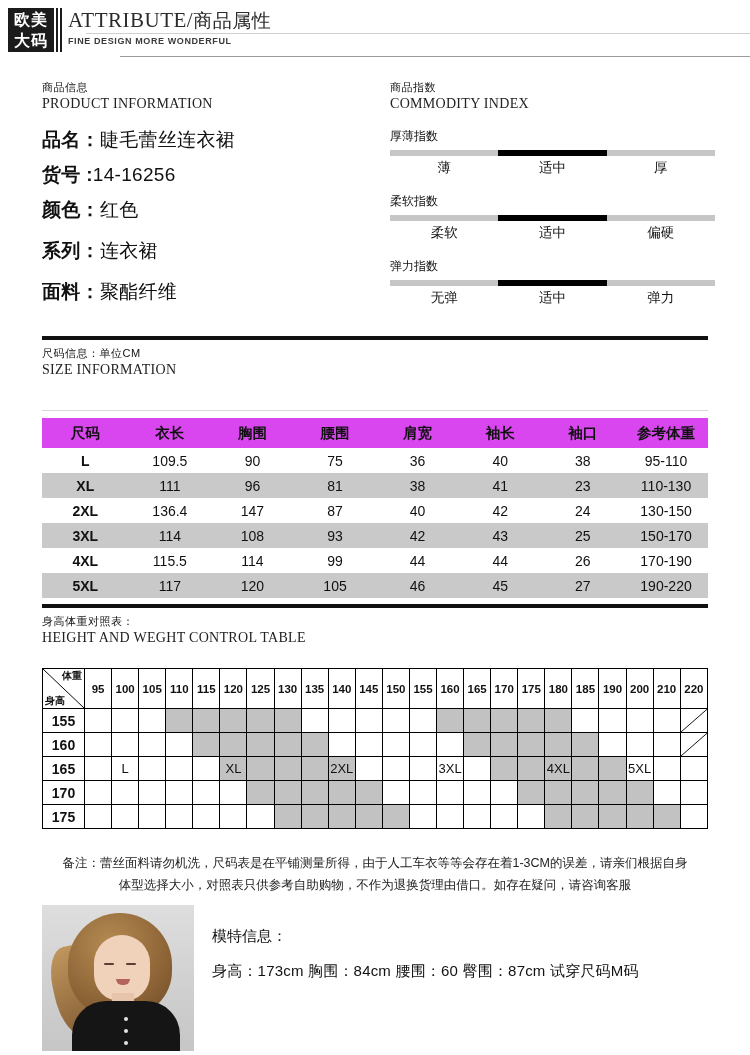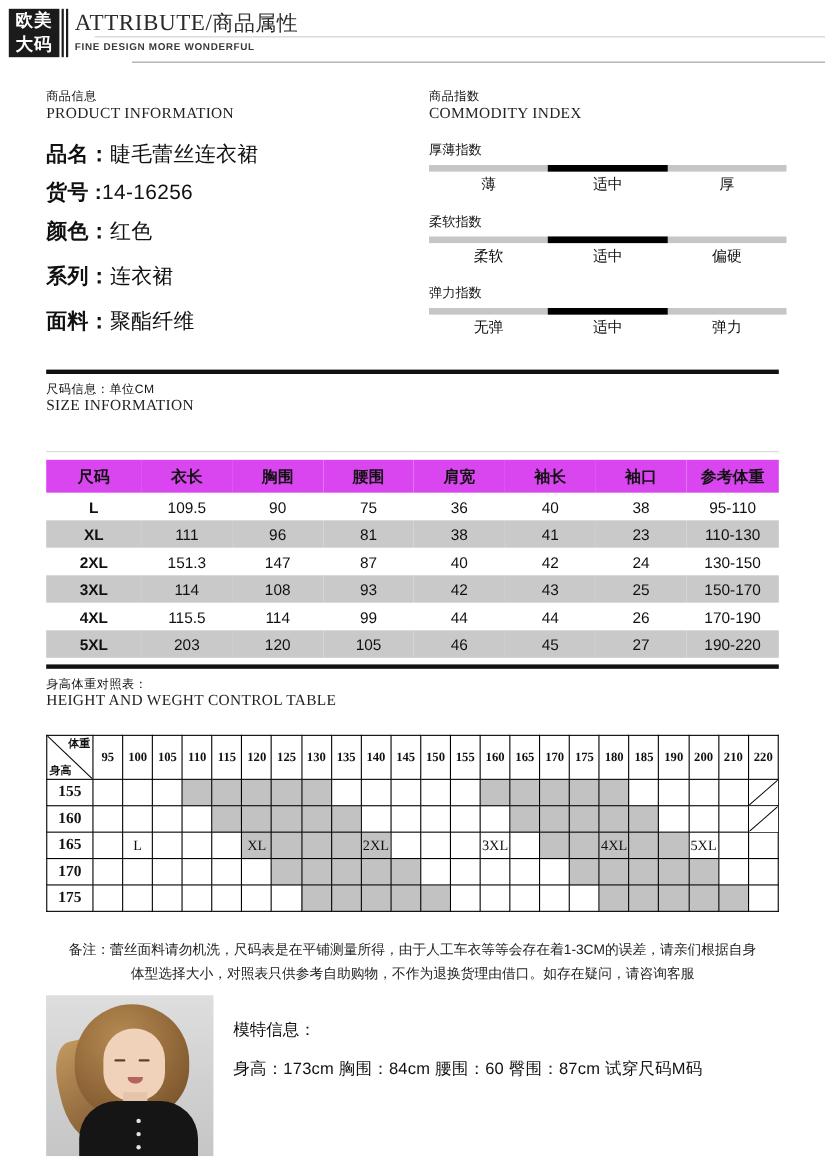--- a/index.html
+++ b/index.html
@@ -75,21 +75,21 @@
   table.size thead th { font-weight:700; font-size:14.5px; padding:6px 0 5px; }
   table.size thead tr { background:#d946ef; }
   table.size tbody tr:nth-child(odd)  { background:#ffffff; }
   table.size tbody tr:nth-child(even) { background:#c9c9c9; }
   table.size tbody td:first-child { font-weight:700; }
   table.size col.c0 { width:13%; }
   table.size col.cx { width:12.4%; }
   table.size col.cl { width:14.6%; }
 
   
-  .hw-wrap { position:absolute; left:42px; top:668px; width:666px;font-family:Liberation Serif, serif; }
+  .hw-wrap { position:absolute; left:42px; top:668px; width:666px; }
   table.hw { border-collapse:collapse; table-layout:fixed; width:100%; }
   table.hw td { border:1px solid #000; height:24px; font-size:11px; font-weight:700; text-align:center; padding:0; }
   table.hw td.corner { width:42px; height:40px; position:relative; padding:0; border:1px solid #000; }
   table.hw td.hrow { width:42px; font-size:14px; font-weight:700; }
   table.hw td.wcol { font-size:11.5px; font-weight:700; height:40px;margin-left:26px; }
   table.hw td.g { background:#c2c2c2; }
   table.hw td.w { background:#ffffff; }
   table.hw td.lbl { font-size:13px; font-weight:400; }
   .corner-inner { position:absolute; inset:0; }
   .corner-inner .diag { position:absolute; left:0; top:0; width:100%; height:100%; }
@@ -259,21 +259,21 @@
           <td>111</td>
           <td>96</td>
           <td>81</td>
           <td>38</td>
           <td>41</td>
           <td>23</td>
           <td>110-130</td>
         </tr>
         <tr>
           <td>2XL</td>
-          <td>151.3</td>
+          <td>136.4</td>
           <td>147</td>
           <td>87</td>
           <td>40</td>
           <td>42</td>
           <td>24</td>
           <td>130-150</td>
         </tr>
         <tr>
           <td>3XL</td>
           <td>114</td>
@@ -289,21 +289,21 @@
           <td>115.5</td>
           <td>114</td>
           <td>99</td>
           <td>44</td>
           <td>44</td>
           <td>26</td>
           <td>170-190</td>
         </tr>
         <tr>
           <td>5XL</td>
-          <td>203</td>
+          <td>117</td>
           <td>120</td>
           <td>105</td>
           <td>46</td>
           <td>45</td>
           <td>27</td>
           <td>190-220</td>
         </tr>
       </tbody>
   </table>
 </div>

